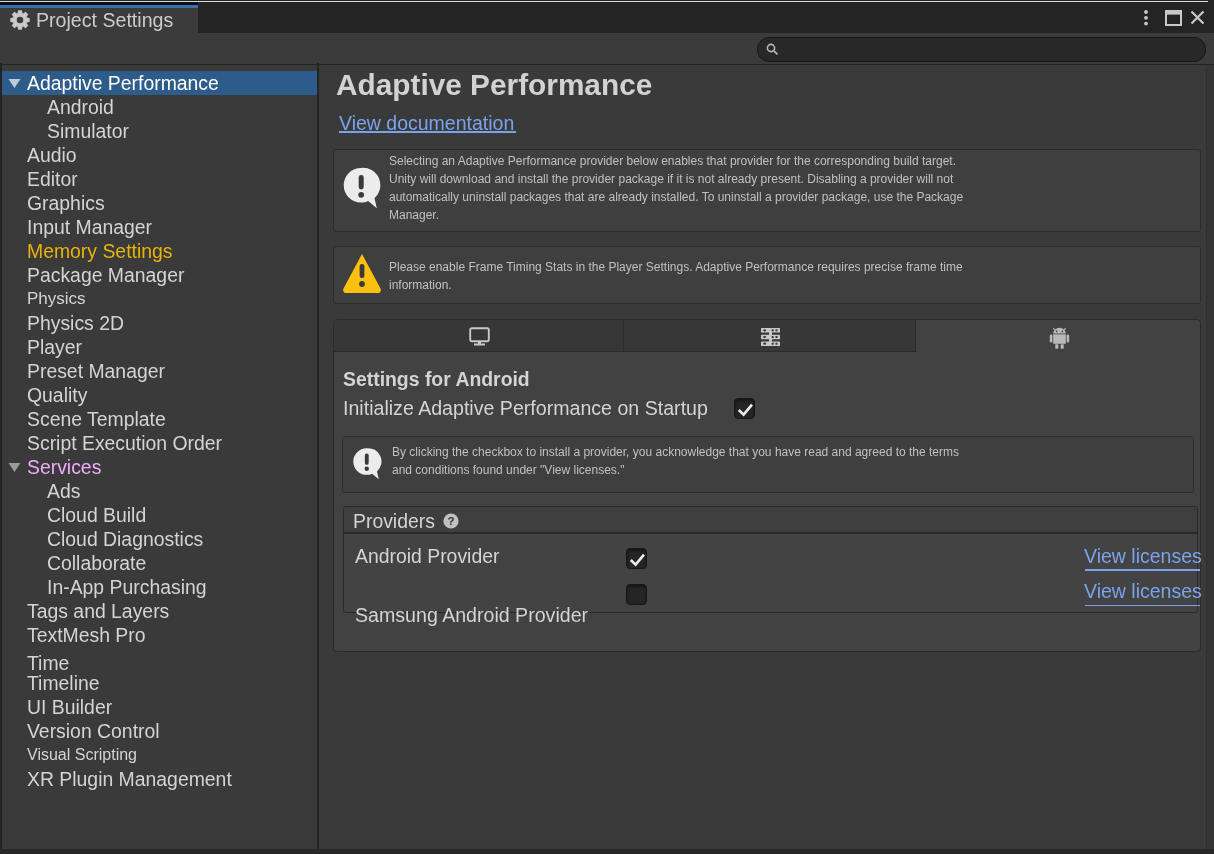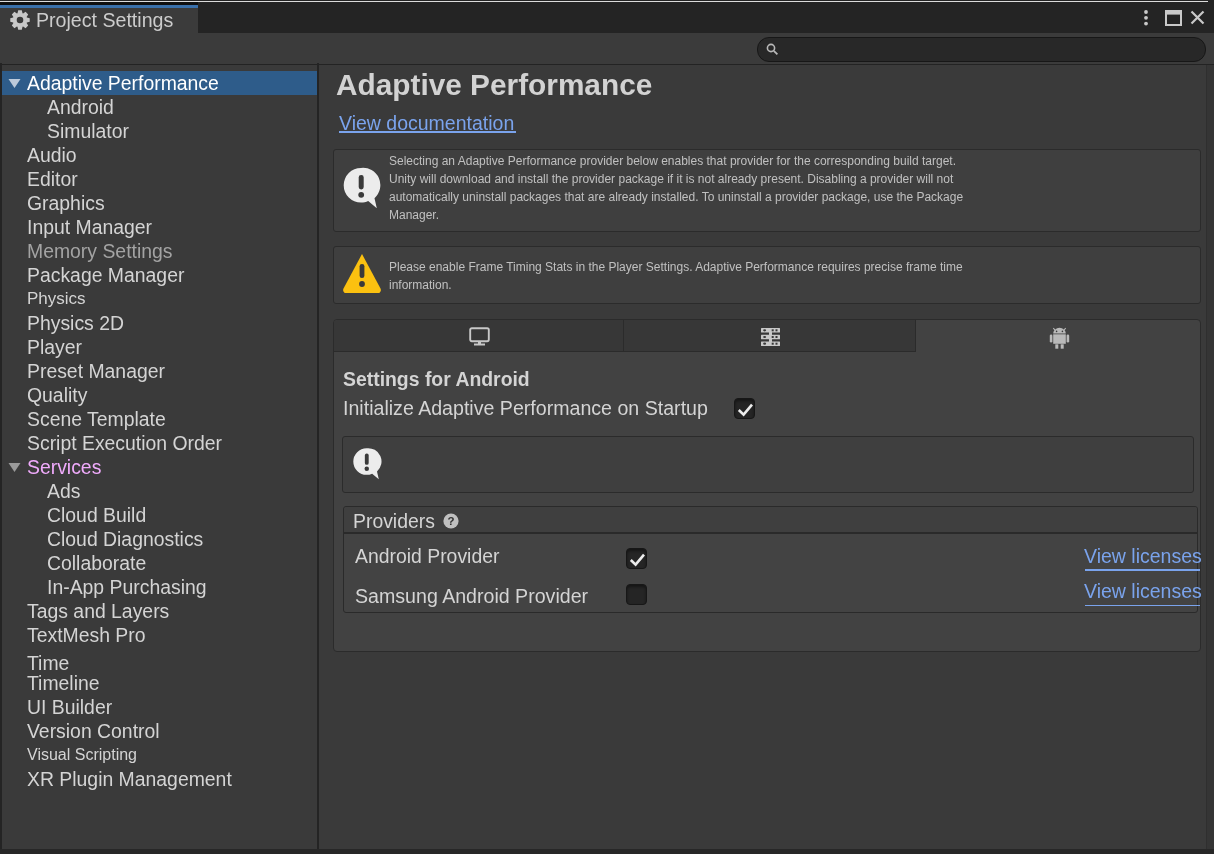--- a/index.html
+++ b/index.html
@@ -66,21 +66,21 @@
   <div style="position:absolute;left:0;top:96px;width:315px;height:24px;">
   <div style="position:absolute;left:25px;top:0;height:24px;line-height:24px;font-size:19.4px;color:#d4d4d4;white-space:nowrap;">Editor</div>
       </div>
   <div style="position:absolute;left:0;top:120px;width:315px;height:24px;">
   <div style="position:absolute;left:25px;top:0;height:24px;line-height:24px;font-size:19.4px;color:#d4d4d4;white-space:nowrap;">Graphics</div>
       </div>
   <div style="position:absolute;left:0;top:144px;width:315px;height:24px;">
   <div style="position:absolute;left:25px;top:0;height:24px;line-height:24px;font-size:19.4px;color:#d4d4d4;white-space:nowrap;">Input Manager</div>
       </div>
   <div style="position:absolute;left:0;top:168px;width:315px;height:24px;">
-  <div style="position:absolute;left:25px;top:0;height:24px;line-height:24px;font-size:19.4px;color:#a3a3a3;white-space:nowrap;">Memory Settings</div>
+  <div style="position:absolute;left:25px;top:0;height:24px;line-height:24px;font-size:19.4px;color:#eab308;white-space:nowrap;">Memory Settings</div>
       </div>
   <div style="position:absolute;left:0;top:192px;width:315px;height:24px;">
   <div style="position:absolute;left:25px;top:0;height:24px;line-height:24px;font-size:19.4px;color:#d4d4d4;white-space:nowrap;">Package Manager</div>
       </div>
   <div style="position:absolute;left:0;top:216px;width:315px;height:24px;">
   <div style="position:absolute;left:25px;top:0;height:24px;line-height:24px;font-size:17px;color:#d4d4d4;white-space:nowrap;">Physics</div>
       </div>
   <div style="position:absolute;left:0;top:240px;width:315px;height:24px;">
   <div style="position:absolute;left:25px;top:0;height:24px;line-height:24px;font-size:19.4px;color:#d4d4d4;white-space:nowrap;">Physics 2D</div>
       </div>
@@ -225,38 +225,42 @@
         <path d="M3.8 11 L8.6 15.6 L17 5.6" stroke="#ededed" stroke-width="2.6" fill="none"></path>
       </svg>
   </div>
 
   <div class="abs hb" style="left:342px;top:436px;width:852px;height:57px;"></div>
   <svg class="abs" style="left:352px;top:447px;" width="30" height="34" viewBox="0 0 39 43">
     <path d="M19 1 a17.3 17.3 0 1 0 0 34.6 c2.6 0 5-.55 7.2-1.55 l8.6 7.2 -2.3-10.1 a17.3 17.3 0 0 0 -13.5-30.15 z" fill="#ececec"></path>
     <rect x="16.7" y="8" width="5" height="14.5" rx="2.4" fill="#3a3a3a"></rect>
     <circle cx="19.2" cy="27.8" r="2.9" fill="#3a3a3a"></circle>
   </svg>
+  <div class="abs txt hbt" style="left:392px;top:443px;">
+    By clicking the checkbox to install a provider, you acknowledge that you have read and agreed to the terms<br>
+    and conditions found under "View licenses."
+  </div>
 
   <div class="abs" style="left:343px;top:506px;width:855px;height:107px;background:#434343;border:1px solid #2a2a2a;border-radius:3px;"></div>
   <div class="abs" style="left:344px;top:507px;width:853px;height:27px;background:#3f3f3f;border-bottom:2px solid #2a2a2a;border-radius:3px 3px 0 0;"></div>
   <div class="abs txt" style="left:353px;top:508.5px;height:24px;line-height:24px;font-size:19.4px;">Providers</div>
   <svg class="abs" style="left:443px;top:513px;" width="16" height="16" viewBox="0 0 16 16">
     <circle cx="8" cy="8" r="7.6" fill="#c0c0c0"></circle>
     <text x="8" y="12" font-size="11.5" font-weight="bold" fill="#333" text-anchor="middle" font-family="Liberation Sans">?</text>
   </svg>
   <div class="abs txt" style="left:355px;top:544px;height:24px;line-height:24px;font-size:19.4px;">Android Provider</div>
   <div class="cb abs" style="left:626px;top:548px;">
     <svg width="21" height="21" viewBox="0 0 21 21">
         <path d="M3.8 11 L8.6 15.6 L17 5.6" stroke="#ededed" stroke-width="2.6" fill="none"></path>
       </svg>
   </div>
   <div class="abs lnk" style="left:1084px;top:544px;">View licenses</div>
   <div class="abs" style="left:1084.5px;top:569px;width:115px;height:1.5px;background:#7aa3ec;"></div>
 
-  <div class="abs txt" style="left:355px;top:584px;height:24px;line-height:24px;font-size:19.6px;">Samsung Android Provider</div>
+  <div class="abs txt" style="left:355px;top:603px;height:24px;line-height:24px;font-size:19.6px;">Samsung Android Provider</div>
   <div class="cb abs" style="left:626px;top:583.5px;"></div>
   <div class="abs lnk" style="left:1084px;top:579.4px;">View licenses</div>
   <div class="abs" style="left:1084.5px;top:604.5px;width:115px;height:1.5px;background:#7aa3ec;"></div>
 
   <div class="abs" style="left:1206px;top:65px;width:1px;height:789px;background:#2f2f2f;"></div>
   <div class="abs" style="left:1207px;top:65px;width:7px;height:789px;background:#353535;"></div>
   <div class="abs" style="left:0;top:849px;width:1214px;height:5px;background:#272727;"></div>
 
 <style>
   .hb{background:#3f3f3f;border:1px solid #2b2b2b;border-radius:3px;}

